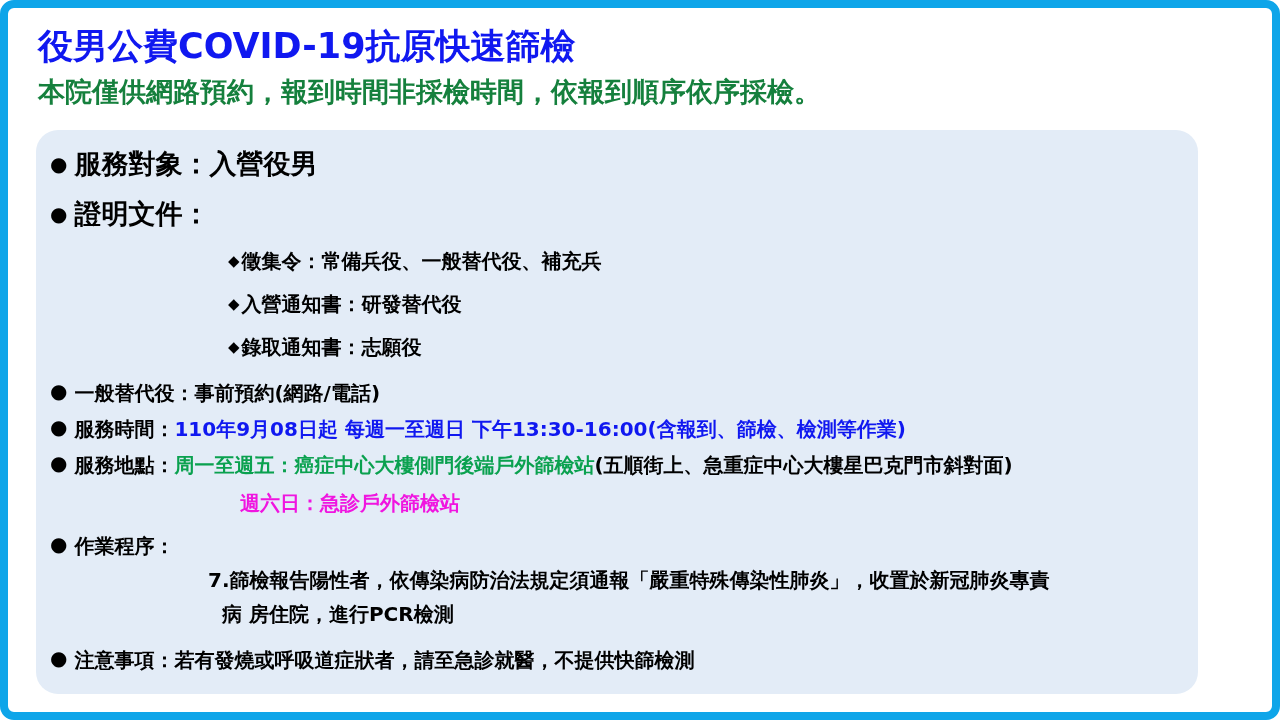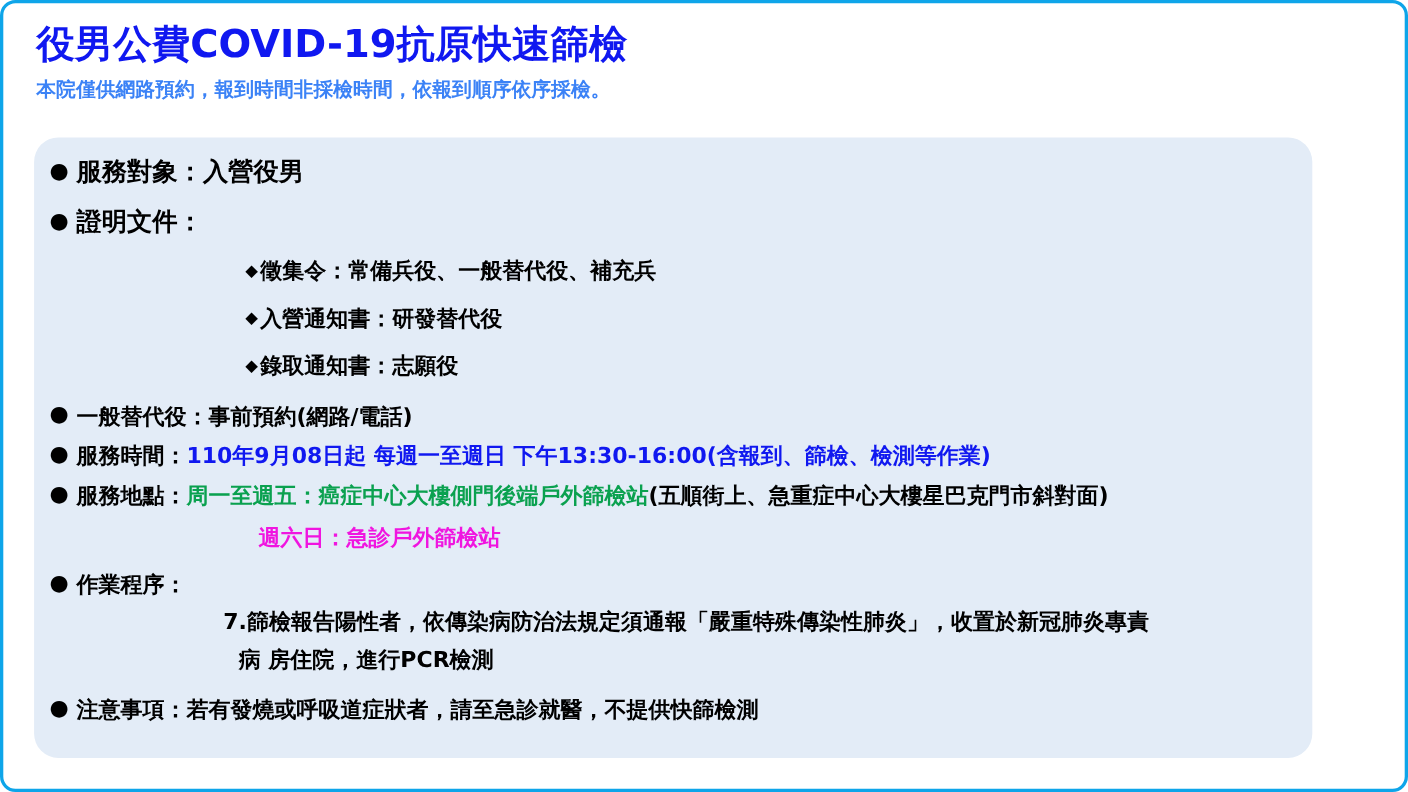--- a/index.html
+++ b/index.html
@@ -12,41 +12,41 @@
     height: 720px;
     overflow: hidden;
     font-family: "DejaVu Sans", "Liberation Sans", sans-serif;
   }
   .slide {
     position: relative;
     width: 1280px;
     height: 720px;
     box-sizing: border-box;
     background: #ffffff;
-    border: 3px solid #0ea5e9;
+    border: 8px solid #0ea5e9;
     border-radius: 14px;
     padding-left: 32px;
   }
   .header {
     position: absolute;
     left: 30px;
     top: 18px;
     right: 20px;
   }
   .title {
     color: #1018f0;
     font-size: 35px;
     font-weight: bold;
     letter-spacing: 0px;
     line-height: 1.15;
     white-space: nowrap;
   }
   .subtitle {
-    color: #3b82f6;
-    font-size: 18px;
+    color: #15803d;
+    font-size: 27px;
     font-weight: bold;
     margin-top: 10px;
     line-height: 1.2;
     white-space: nowrap;
   }
   .content-box {
     position: absolute;
     left: 28px;
     top: 122px;
     width: 1162px;
@@ -70,21 +70,21 @@
     position: relative;
     top: -2px;
   }
   .lbl {
     color: #000000;
     font-weight: bold;
     flex: 0 0 auto;
   }
   .val { flex: 0 0 auto; }
 
-  .t24 { font-size: 23px; font-weight: bold; }
+  .t24 { font-size: 27px; font-weight: bold; }
   .t22 { font-size: 20px; font-weight: bold; }
   .t20 { font-size: 20px; font-weight: bold; }
   .t17 { font-size: 20px; font-weight: bold; }
 
   .c-black   { color: #000000; }
   .c-red     { color: #f01500; }
   .c-blue    { color: #1018f0; }
   .c-green   { color: #0aa14f; }
   .c-magenta { color: #f015e0; }
 

